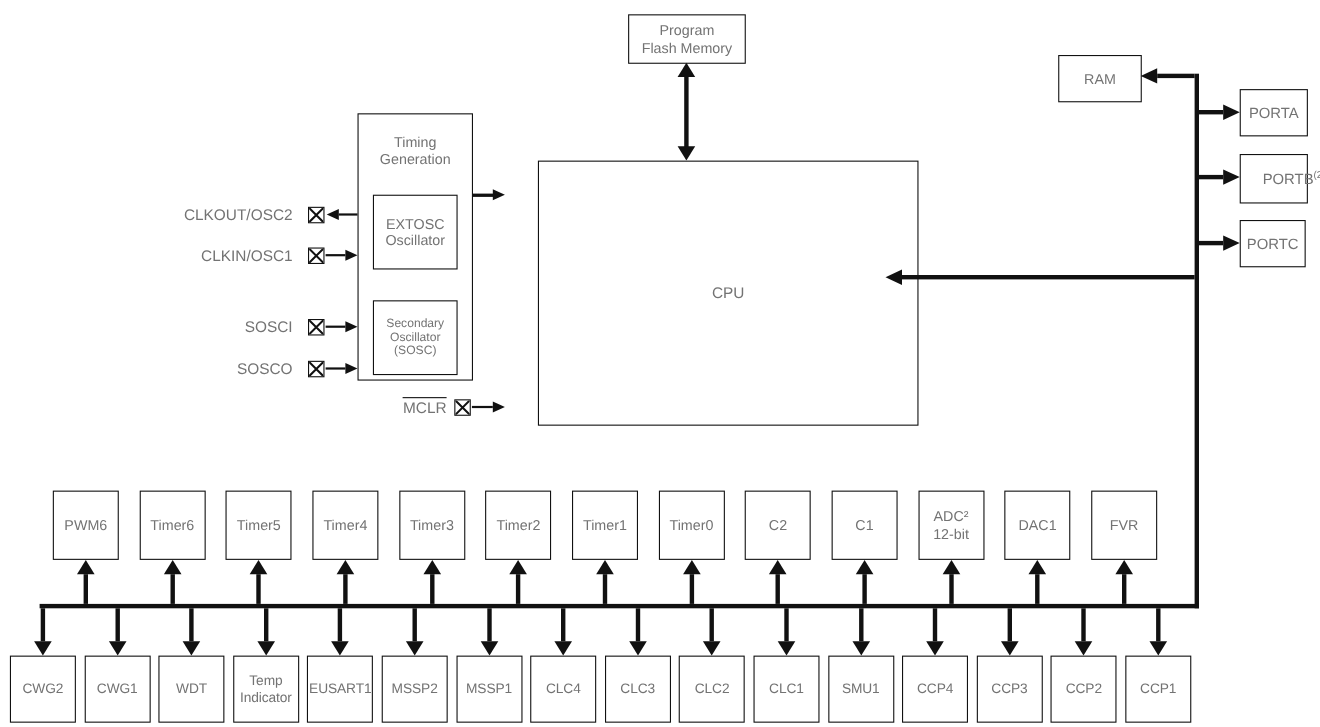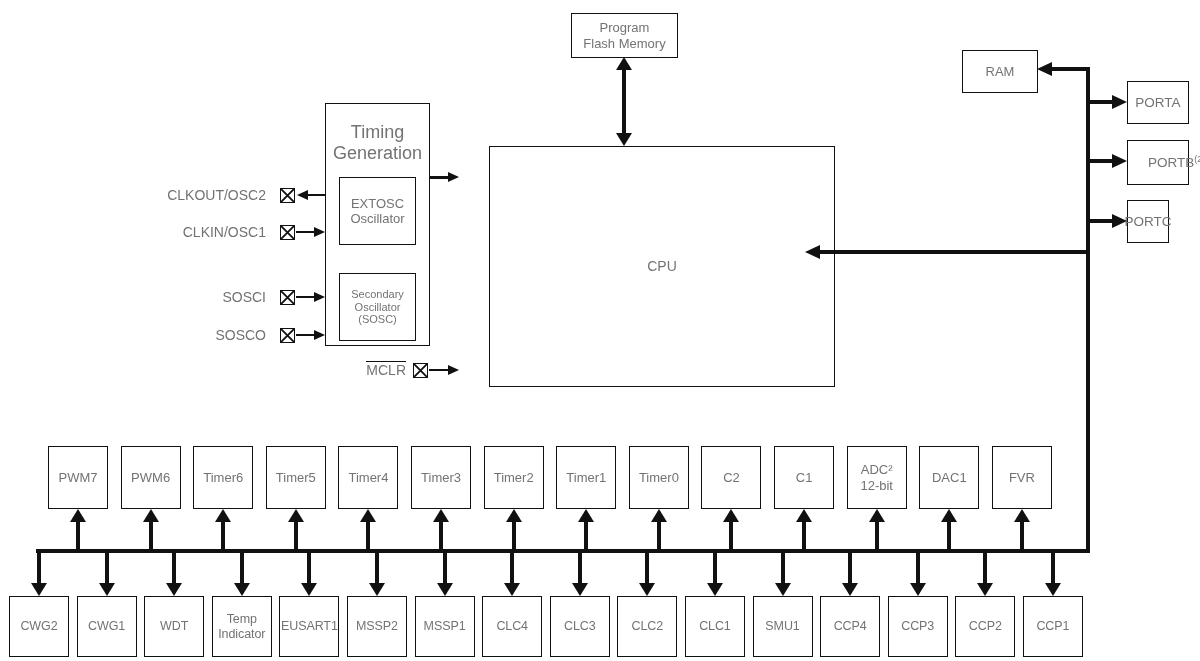--- a/index.html
+++ b/index.html
@@ -53,21 +53,21 @@
 
   <div class="box" style="left:571px; top:13px; width:107px; height:45px; font-size:13px;">
     <span class="lbl">Program
 Flash Memory</span>
   </div>
   <span class="tri u" style="left:616px; top:57px;"></span>
   <div class="vline" style="left:622px; top:69px; width:4px; height:65px;"></div>
   <span class="tri d" style="left:616px; top:133px;"></span>
 
   <div class="box" style="left:325px; top:103px; width:105px; height:243px; align-items:flex-start;">
-    <span class="lbl" style="margin-top:18px; font-size:18px;text-align:center;">Timing
+    <span class="lbl" style="margin-top:18px; font-size:13px;text-align:center;">Timing
 Generation</span>
   </div>
   <div class="box" style="left:339px; top:177px; width:77px; height:68px; font-size:13px;">
     <span class="lbl">EXTOSC
 Oscillator</span>
   </div>
   <div class="box" style="left:339px; top:273px; width:77px; height:68px; font-size:11px;">
     <span class="lbl">Secondary
 Oscillator
 (SOSC)</span>
@@ -129,21 +129,21 @@
 
   <div class="box" style="left:962px; top:50px; width:76px; height:43px; font-size:13px;">
     <span class="lbl">RAM</span>
   </div>
   <div class="box" style="left:1127px; top:81px; width:62px; height:43px; font-size:13.5px;">
     <span><span>PORTA</span><sup class="note"></sup></span>
   </div>
   <div class="box" style="left:1127px; top:140px; width:62px; height:45px; font-size:13.5px;padding-left:37px;">
     <span><span>PORTB</span><sup class="note">(2)</sup></span>
   </div>
-  <div class="box" style="left:1127px; top:200px; width:42px; height:43px; font-size:13.5px;">
+  <div class="box" style="left:1127px; top:200px; width:60px; height:43px; font-size:13.5px;">
     <span><span>PORTC</span><sup class="note"></sup></span>
   </div>
 
   <div class="vline" style="left:1086px; top:67px; width:4px; height:486px;"></div>
   <div class="hline" style="left:36px; top:549px; width:1054px; height:4px;"></div>
 
   <span class="tri l" style="left:1037px; top:62px;"></span>
   <div class="hline" style="left:1052px; top:67px; width:34px; height:4px;"></div>
 
   <div class="hline" style="left:1090px; top:100px; width:22px; height:4px;"></div>
@@ -153,29 +153,20 @@
   <div class="hline" style="left:1090px; top:219px; width:22px; height:4px;"></div>
   <span class="tri r" style="left:1112px; top:214px;"></span>
 
   <span class="tri l" style="left:805px; top:245px;"></span>
   <div class="hline" style="left:820px; top:250px; width:266px; height:4px;"></div>
 
   <div class="row" id="row-top" style="left:48px; top:446px; width:1004px; height:63px;">
 
       <div class="cell">
         <div class="pbox">
-          <span class="lbl">PWM7</span>
-        </div>
-        <div class="conn up" style="top:63px; height:40px;">
-          <span class="head"></span>
-          <span class="stem" style="height:27px;"></span>
-        </div>
-      </div>
-      <div class="cell">
-        <div class="pbox">
           <span class="lbl">PWM6</span>
         </div>
         <div class="conn up" style="top:63px; height:40px;">
           <span class="head"></span>
           <span class="stem" style="height:27px;"></span>
         </div>
       </div>
       <div class="cell">
         <div class="pbox">
           <span class="lbl">Timer6</span>

